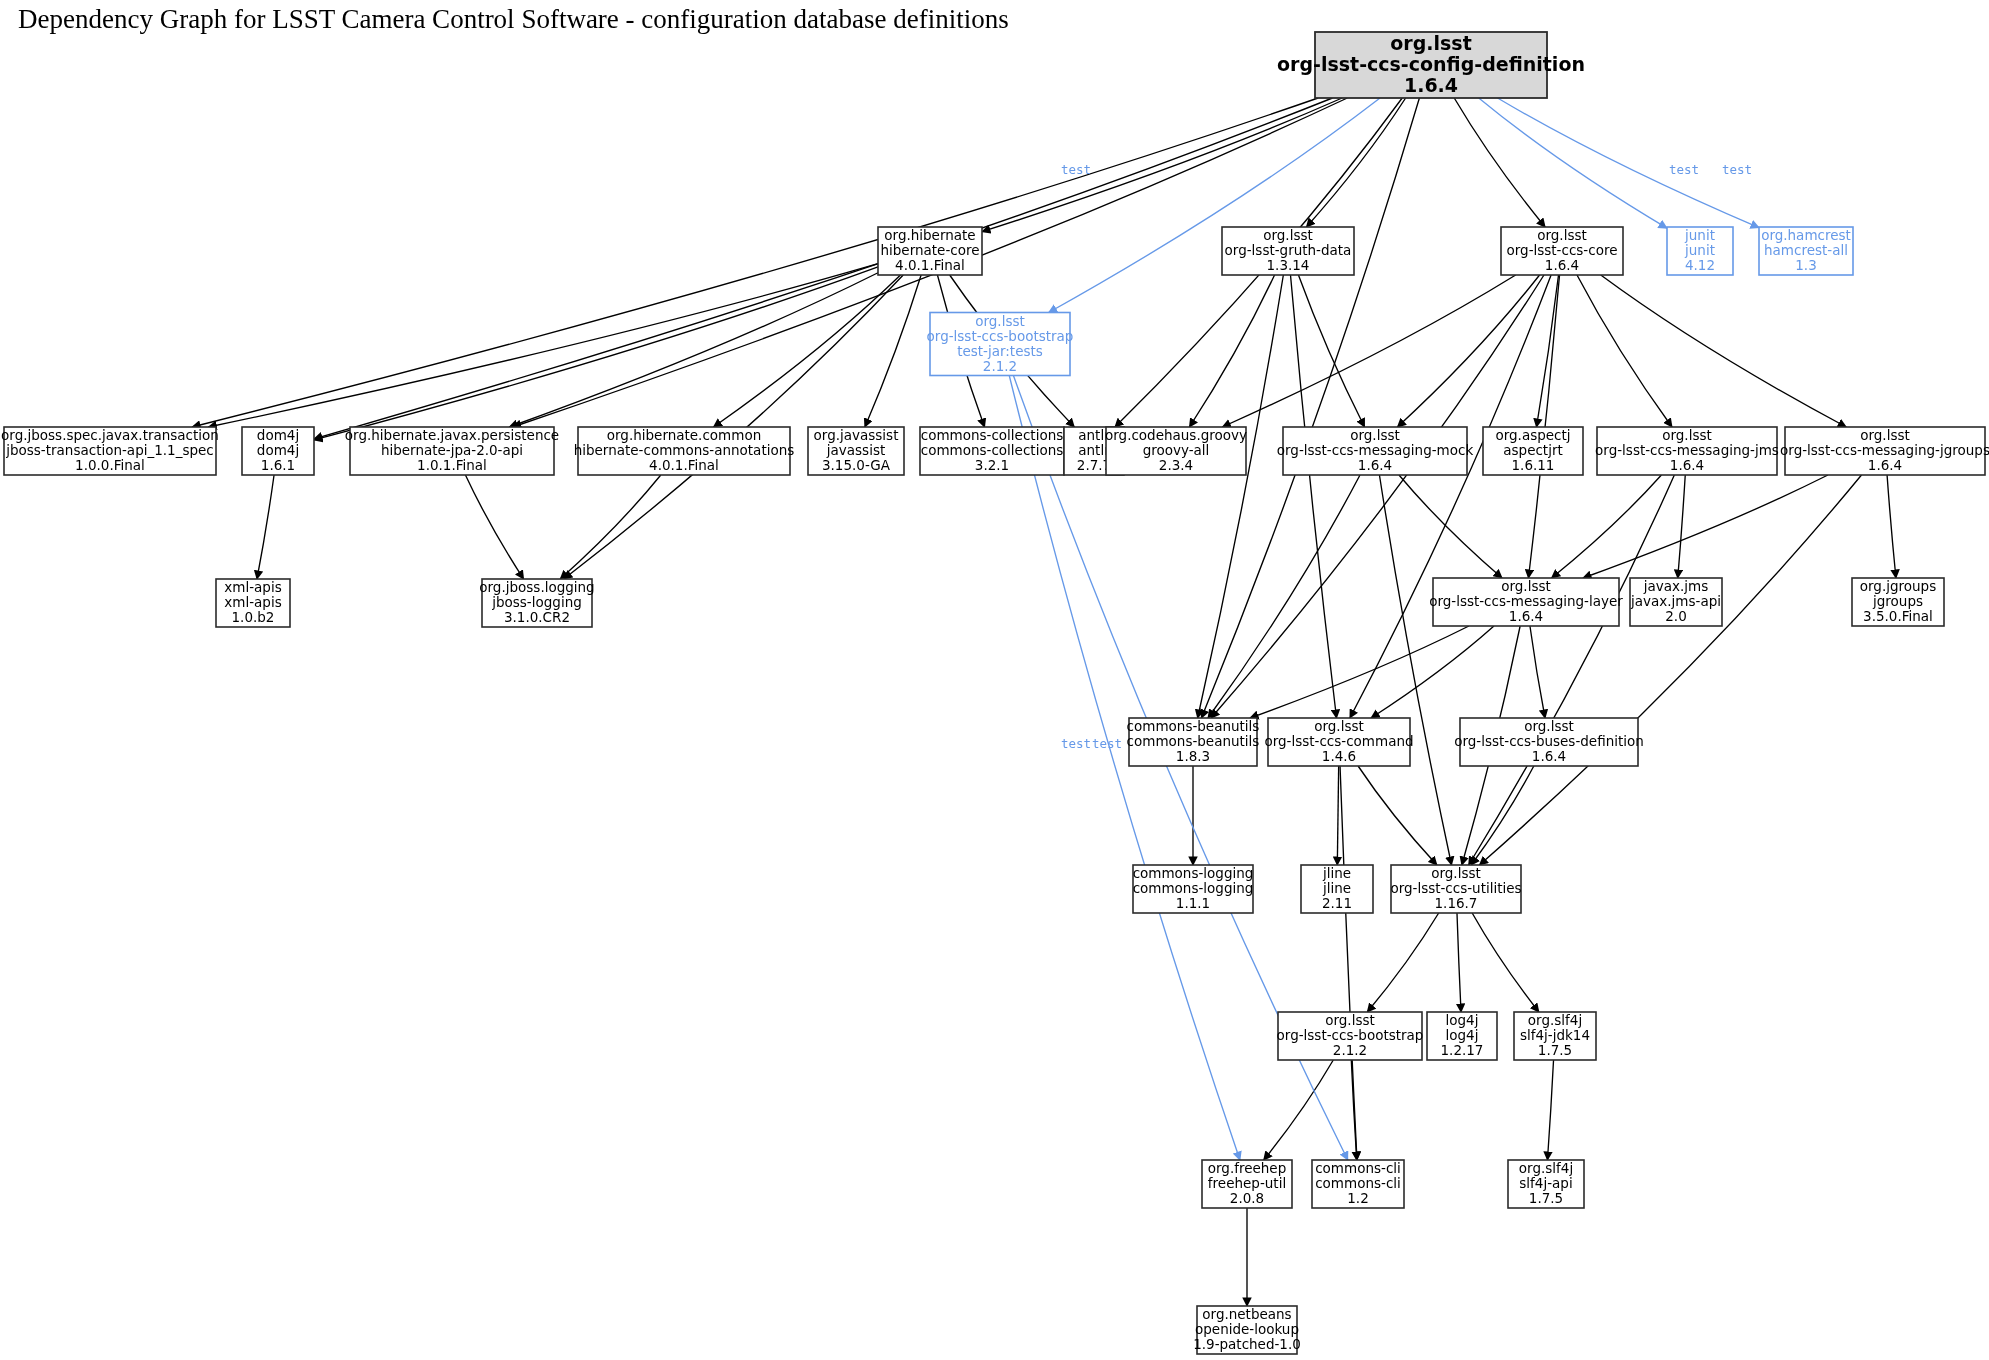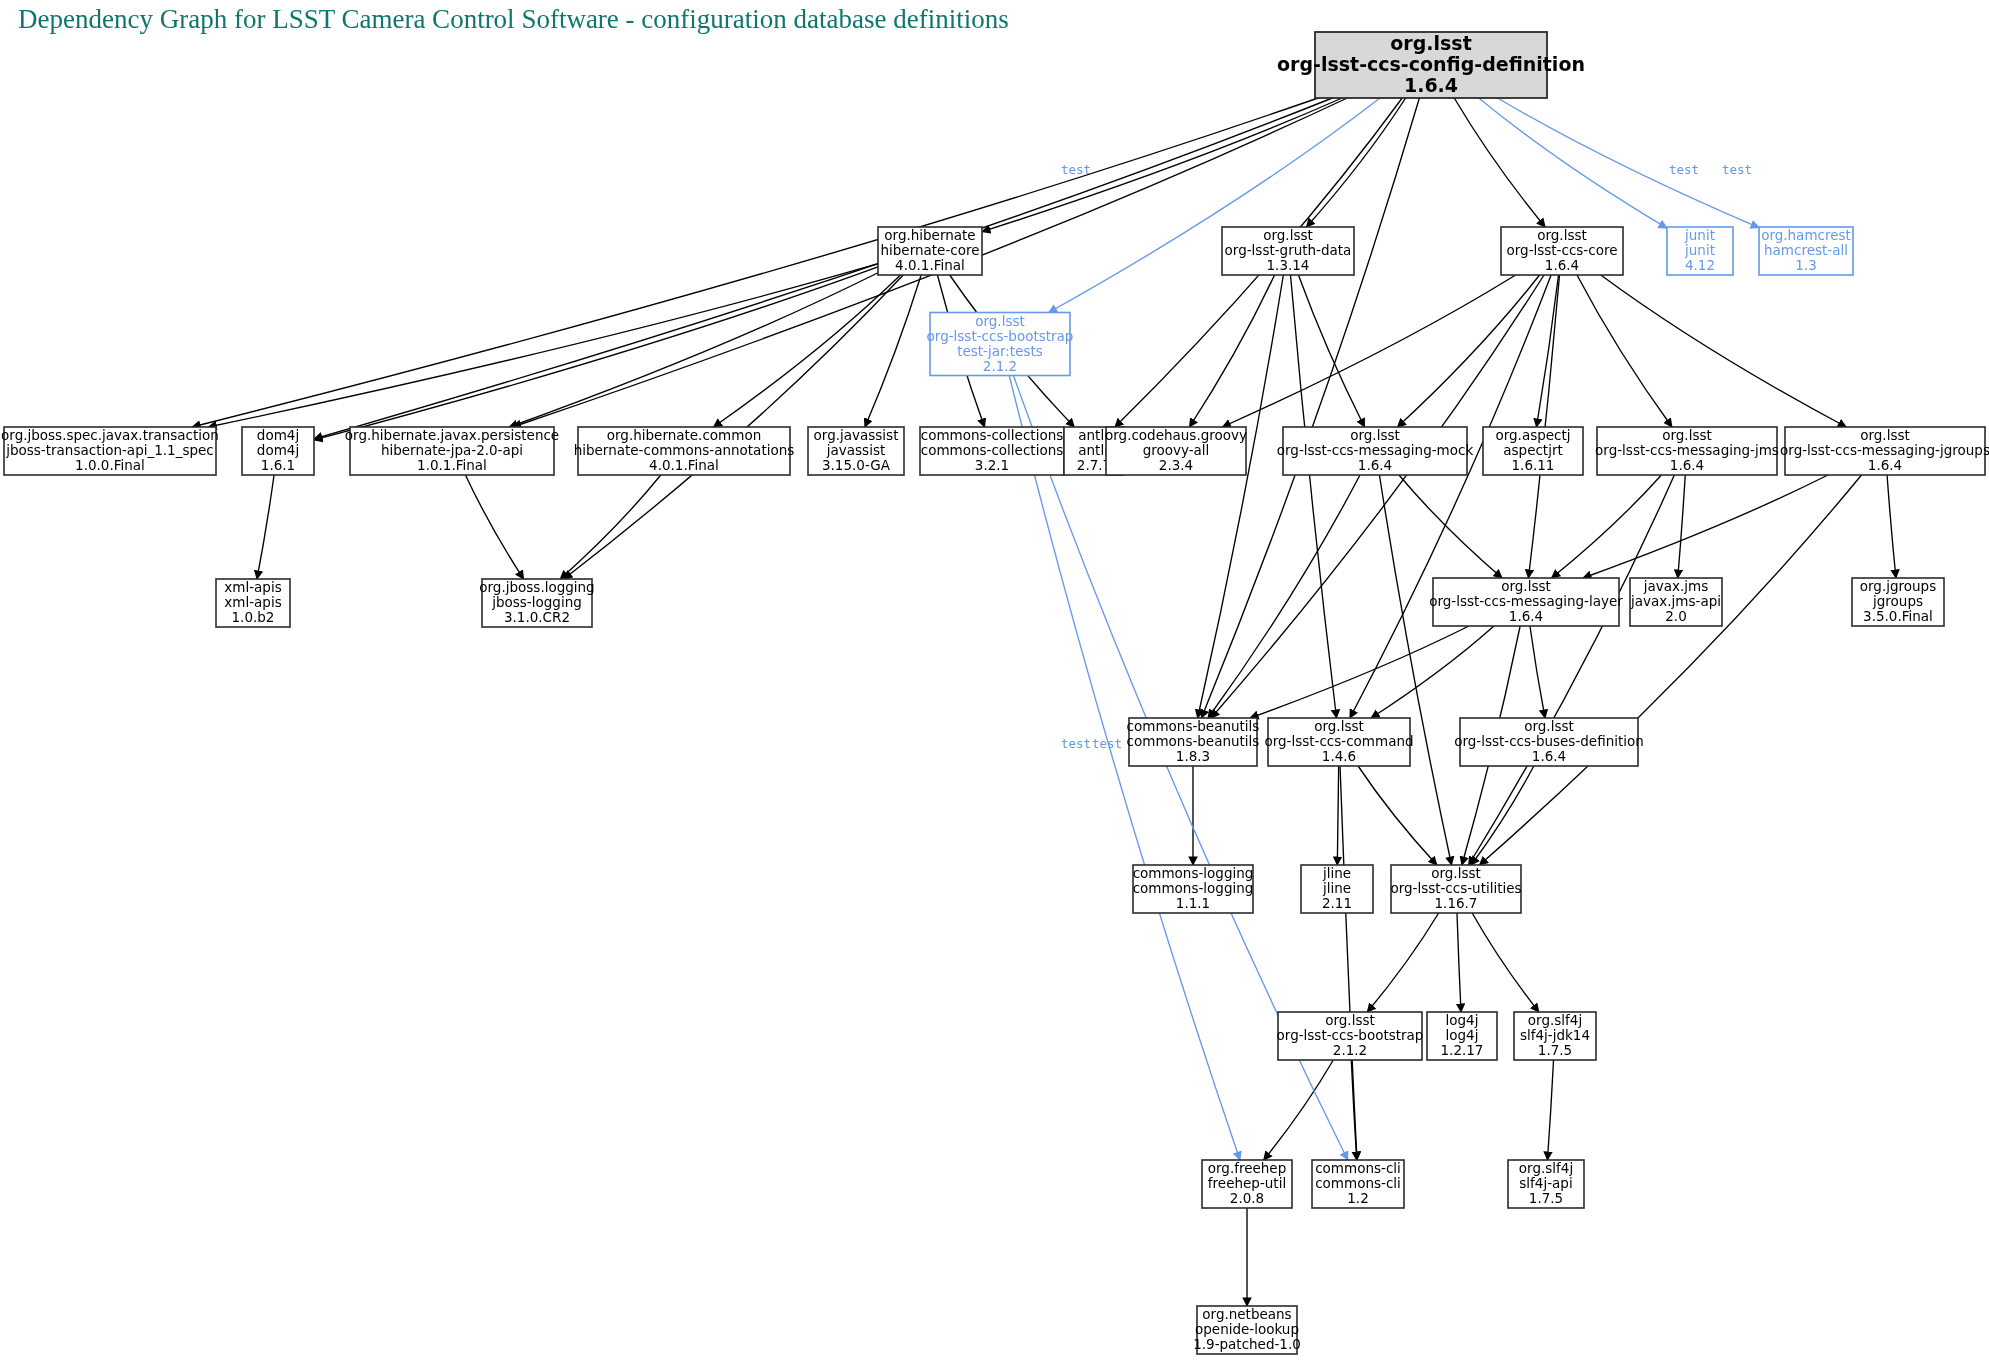--- a/index.html
+++ b/index.html
@@ -13,21 +13,21 @@
     position: relative;
     font-family: "DejaVu Sans", sans-serif;
     overflow: hidden;
   }
   #graph-title {
     position: absolute;
     left: 18px;
     top: 4px;
     font-family: "Liberation Serif", serif;
     font-size: 27px;
-    color: #0f766e;
+    color: #000000;
     white-space: nowrap;
   }
   #graph-canvas {
     position: absolute;
     left: 0;
     top: 0;
     width: 1989px;
     height: 1360px;
   }
   .node-box {

